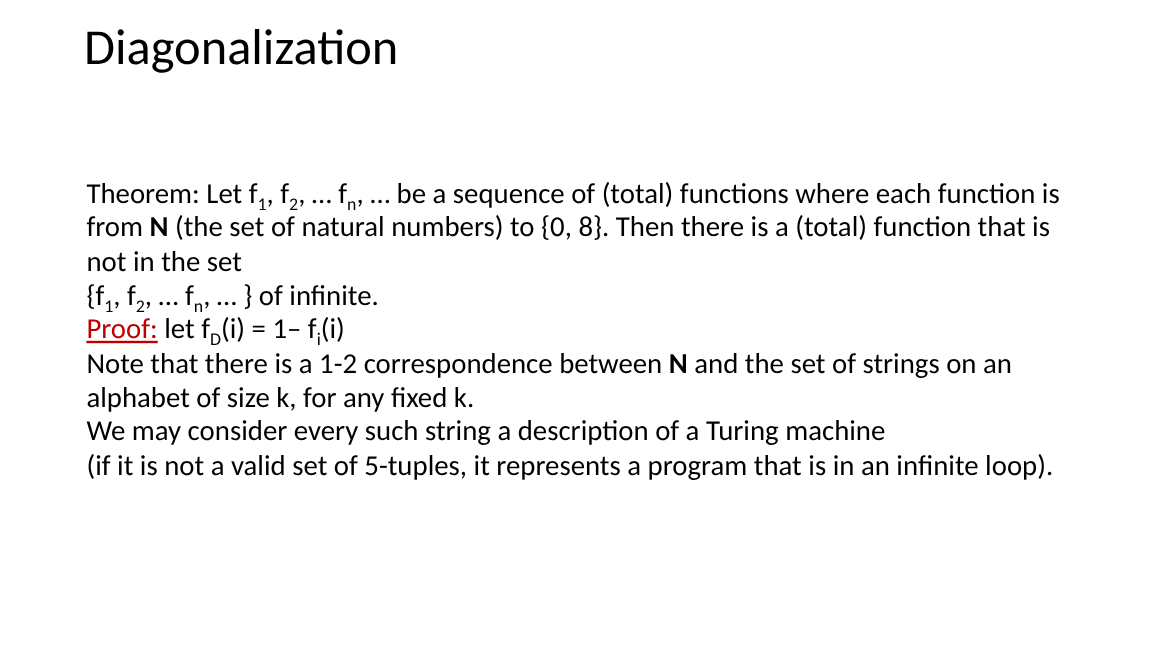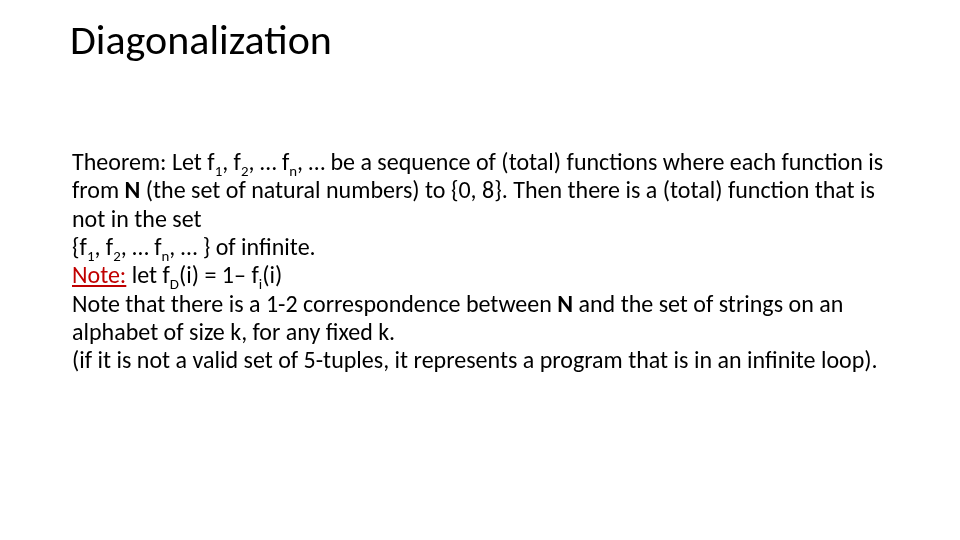--- a/index.html
+++ b/index.html
@@ -62,21 +62,22 @@
   <div class="title">Diagonalization</div>
 
   <div class="body">
     <p>
       <span class="under">Theorem:</span><span> Let f</span><sub>1</sub><span>, f</span><sub>2</sub><span>, … f</span><sub>n</sub><span>, … be a sequence of (total) functions where each function is from </span><span class="bold">N</span><span> (the set of natural numbers) to {0, 8}. Then there is a (total) function that is not in the set</span>
     </p>
     <p>
       <span>{f</span><sub>1</sub><span>, f</span><sub>2</sub><span>, … f</span><sub>n</sub><span>, … } of infinite.</span>
     </p>
     <p>
-      <span class="accent">Note:</span><span> let f</span><sub>D</sub><span>(i) = 1– f</span><sub>i</sub><span>(i)</span>
+      <span class="accent">Proof:</span><span> let f</span><sub>D</sub><span>(i) = 1– f</span><sub>i</sub><span>(i)</span>
     </p>
     <p>
       <span>Note that there is a 1-2 correspondence between </span><span class="bold">N</span><span> and the set of strings on an alphabet of size k, for any fixed k.</span>
     </p>
+    <p>We may consider every such string a description of a Turing machine</p>
     <p>(if it is not a valid set of 5-tuples, it represents a program that is in an infinite loop).</p>
   </div>
 
 </div>
 
 </body></html>

